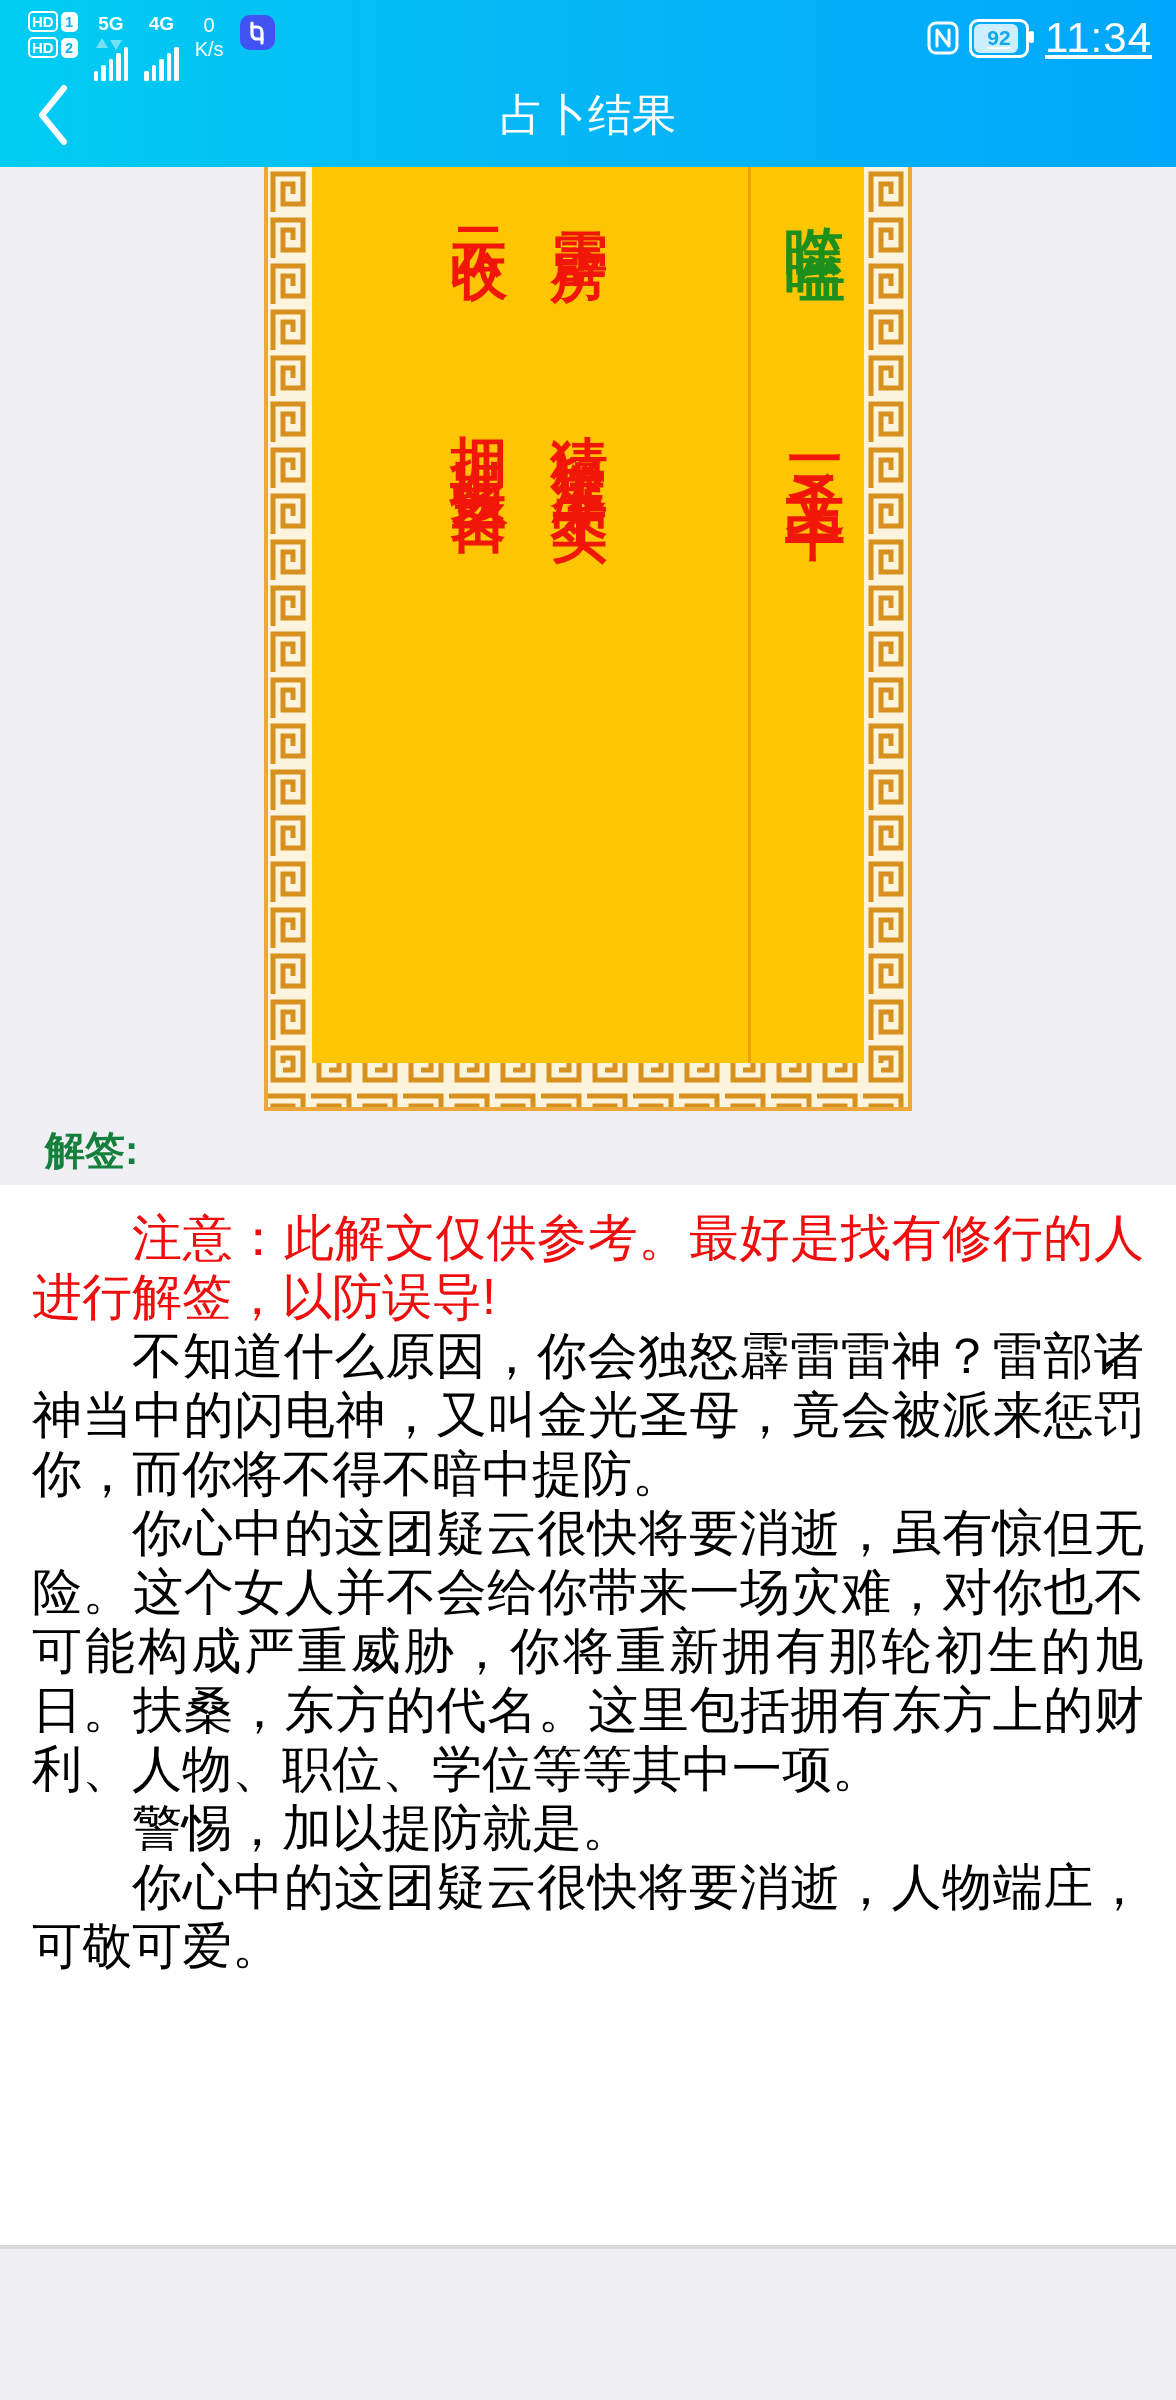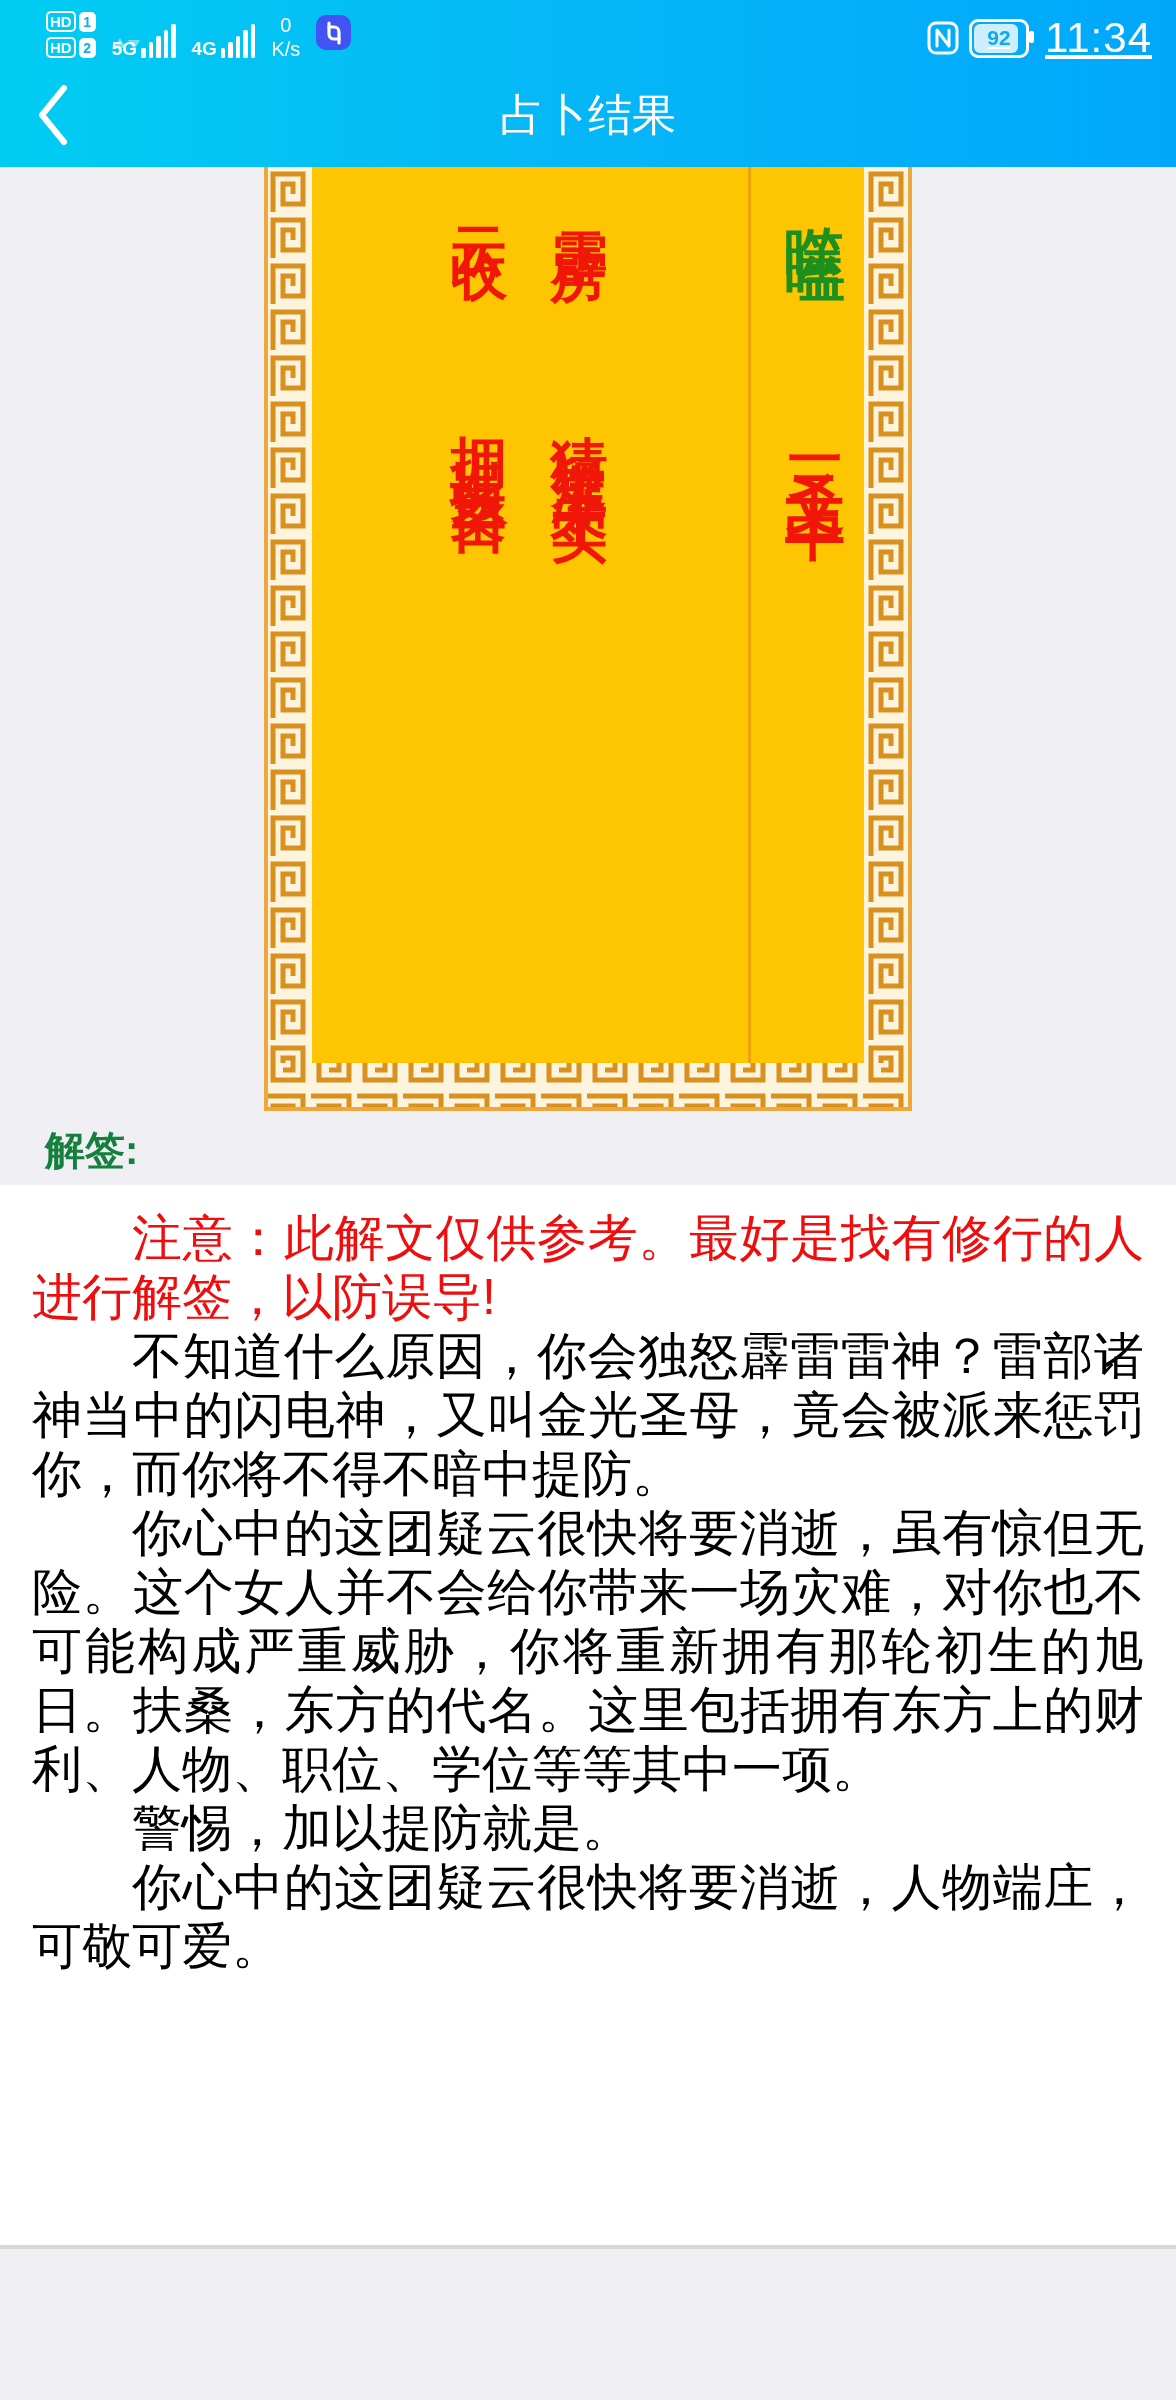--- a/index.html
+++ b/index.html
@@ -3,27 +3,27 @@
 <meta charset="utf-8">
 <style>
   html,body{margin:0;padding:0;}
   body{
     width:1176px;height:2400px;overflow:hidden;background:#efeff4;
     font-family:"Liberation Sans","DejaVu Sans",sans-serif;
     -webkit-font-smoothing:antialiased;
   }
   
   .topbar{height:167px;background:linear-gradient(90deg,#00cdf2 0%,#06b8f6 45%,#01a7fb 100%);color:#fff;}
-  .status-row{display:flex;justify-content:space-between;align-items:flex-start;padding:8px 24px 0 46px;height:64px;}
+  .status-row{display:flex;justify-content:space-between;align-items:flex-start;padding:8px 24px 0 28px;height:64px;}
   .st-left{display:flex;align-items:flex-start;gap:16px;}
   .hd-group{display:flex;flex-direction:column;gap:5px;margin-top:3px;}
   .hd-badge{display:flex;gap:3px;align-items:center;}
   .hd-box{border:2.5px solid #fff;border-radius:5px;font-size:15px;font-weight:700;padding:0 2px;height:17px;line-height:17px;}
   .hd-num{background:#fff;color:#0ab0f0;border-radius:5px;min-width:17px;height:20px;text-align:center;font-size:14px;font-weight:700;line-height:20px;}
-  .net-group{display:flex;align-items:flex-end;gap:4px;position:relative;margin-top:6px;}
+  .net-group{display:flex;align-items:center;gap:4px;position:relative;margin-top:6px;flex-direction:column;}
   .net-label{font-size:19px;font-weight:700;line-height:19px;}
   .bars{display:flex;align-items:flex-end;gap:3px;height:40px;margin-top:4px;}
   .bars i{display:block;width:4.5px;background:#fff;border-radius:1.5px;}
   .b1{height:10px;}.b2{height:16px;}.b3{height:22px;}.b4{height:28px;}.b5{height:34px;}
   .data-arrows{position:absolute;left:2px;top:24px;opacity:.45;display:flex;gap:2px;}
   .tri-up{width:0;height:0;border-left:6px solid transparent;border-right:6px solid transparent;border-bottom:10px solid #fff;}
   .tri-dn{width:0;height:0;border-left:6px solid transparent;border-right:6px solid transparent;border-top:10px solid #fff;margin-top:2px;}
   .speed{text-align:center;font-size:20px;line-height:24px;margin-top:5px;}
   .app-icon{width:35px;height:35px;border-radius:10px;background:#4153f2;display:flex;align-items:center;justify-content:center;margin-top:7px;}
   .st-right{display:flex;align-items:center;gap:10px;margin-top:6px;text-decoration:underline;}

